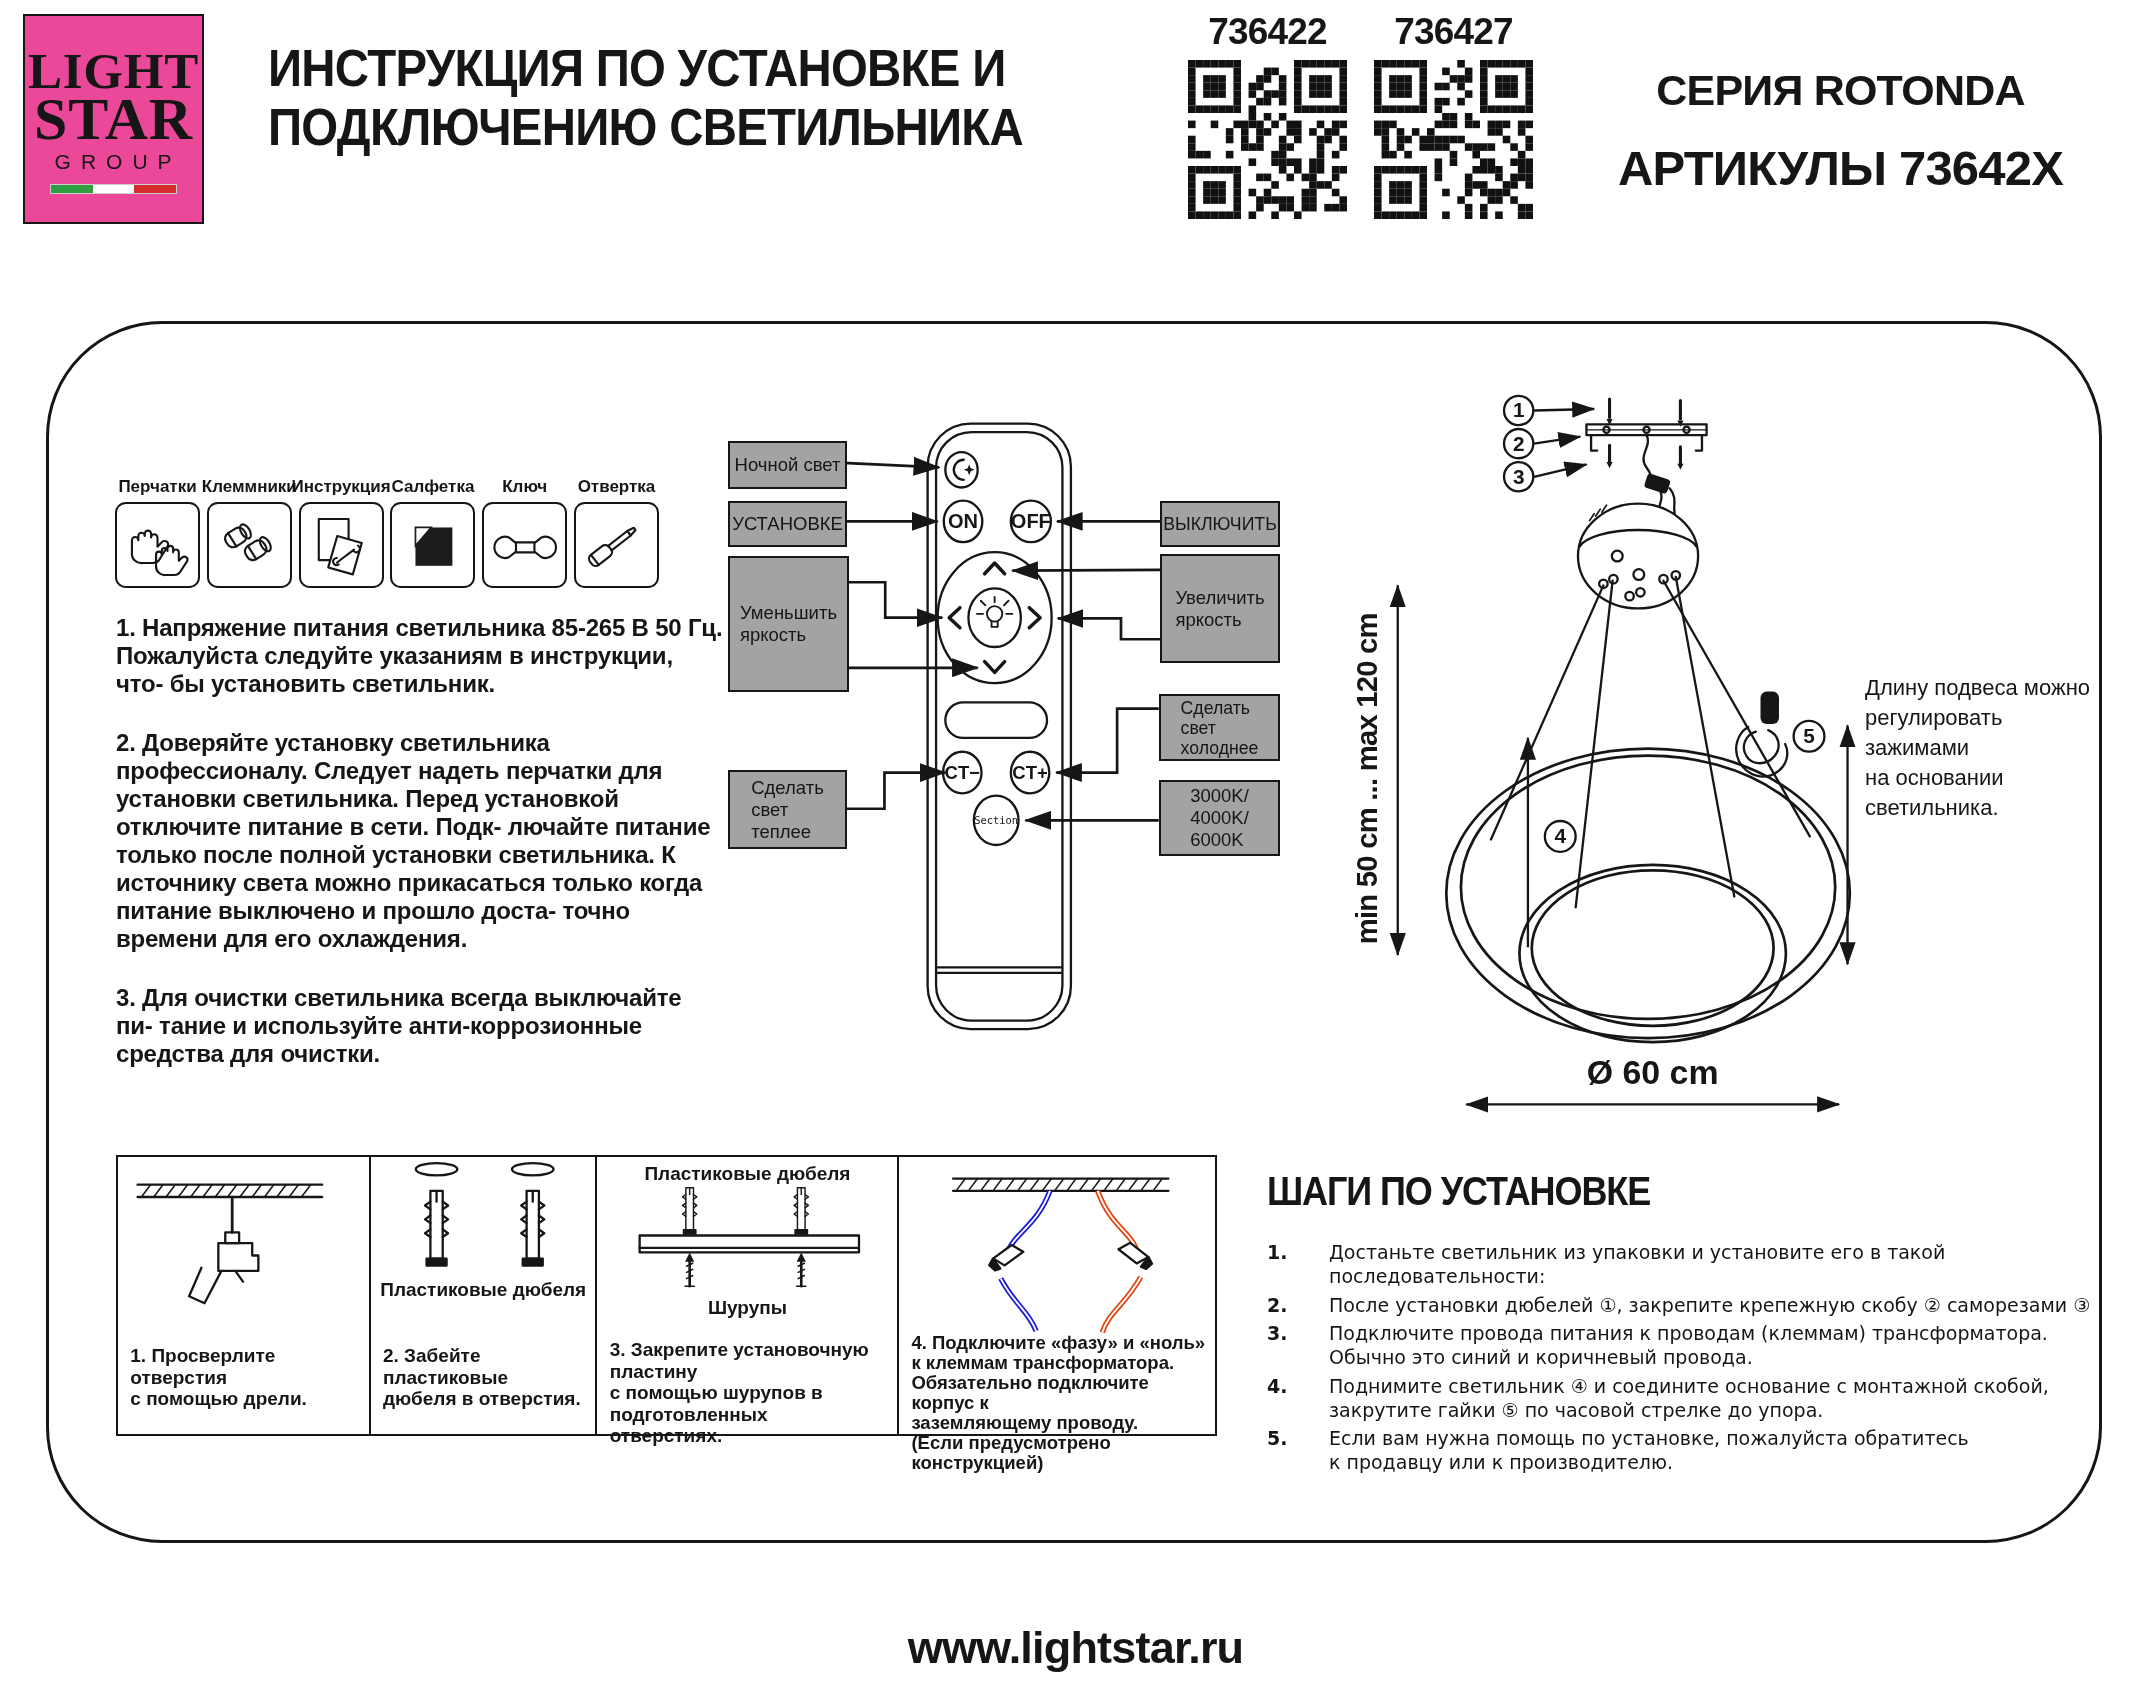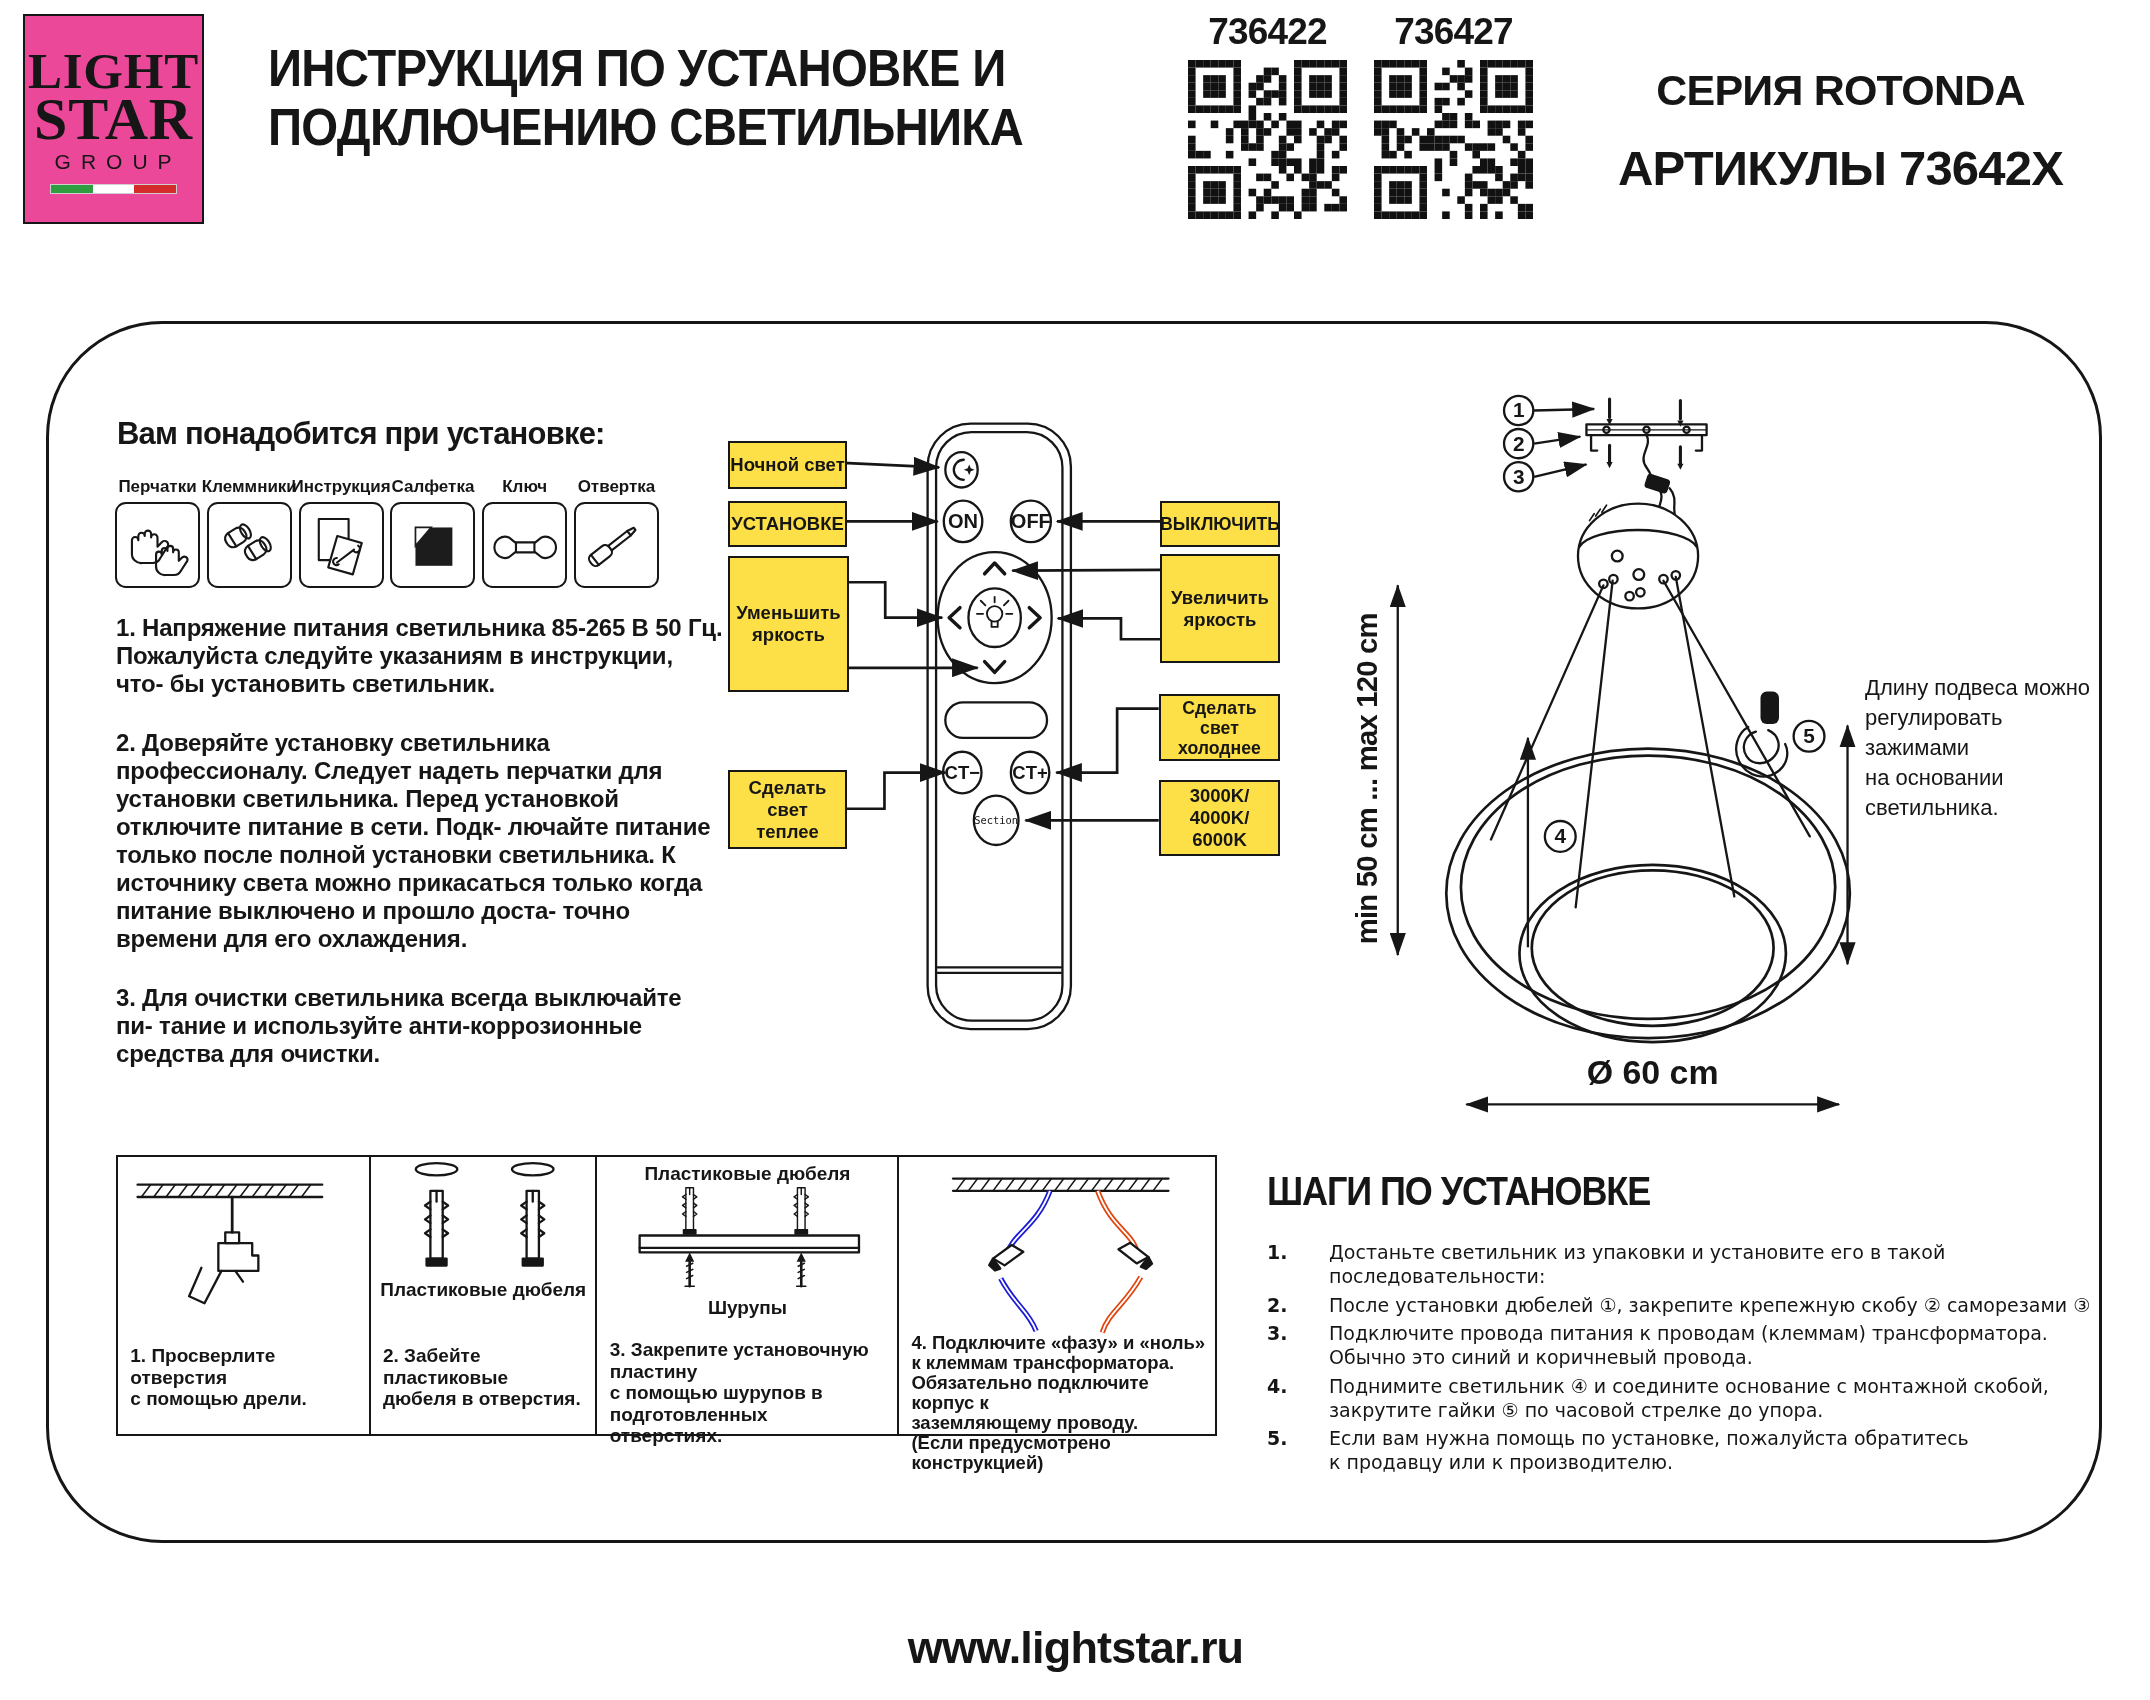--- a/index.html
+++ b/index.html
@@ -30,21 +30,21 @@
   .tools-title{left:117px;top:416px;font-weight:700;font-size:31px;letter-spacing:-0.8px}
   .tools-row{left:117px;top:471px;display:flex}
   .tool{width:81px;margin-right:10.8px;display:flex;flex-direction:column;align-items:center}
   .tool-label{font-weight:700;font-size:17px;height:26px;display:flex;align-items:flex-end;white-space:nowrap}
   .tool-box{width:81px;height:82px;border:2.3px solid #161616;border-radius:10.8px;margin-top:4.6px;display:flex;align-items:center;justify-content:center}
 
   .warnings{left:116px;top:614px;width:608px}
   .para{font-weight:700;font-size:24px;line-height:28px;letter-spacing:-0.2px;margin:0 0 31px 0}
 
   
-  .box-label{position:absolute;border:2.3px solid #161616;background:#fde047;display:flex;align-items:center;justify-content:center;text-align:center;font-weight:700;font-size:18.5px;line-height:22px;white-space:pre-line}
+  .box-label{position:absolute;border:2.3px solid #161616;background:#a3a3a3;display:flex;align-items:center;justify-content:center;text-align:left;font-weight:400;font-size:18.5px;line-height:22px;white-space:pre-line}
   .remote-caption{left:770px;top:1041px;width:462px;text-align:center;font-weight:700;font-size:21px}
 
   .lamp-note{left:1865px;top:673px;width:245px;font-size:22px;line-height:30px;font-weight:400}
 
   
   .panels{left:116px;top:1155px;display:flex}
   .panel{position:relative;border:2.3px solid #161616;height:281px;background:#fff;box-sizing:border-box}
   .panel + .panel{margin-left:-2.3px}
   .panel-caption{position:absolute;left:12.3px;font-weight:700;font-size:19px;line-height:21.6px;white-space:pre-line}
   .panel-minilabel{position:absolute;width:100%;text-align:center;font-weight:700;font-size:19px}
@@ -523,21 +523,20 @@
     </div>
   </div>
 
   <div class="abs series-block">
     <div class="series-line1">СЕРИЯ ROTONDA</div>
     <div class="series-line2">АРТИКУЛЫ 73642X</div>
   </div>
 
   <div class="abs main-frame"></div>
 
-  <div class="abs tools-title">Вам понадобится при установке:</div>
   <div class="abs tools-row">
     <div class="tool">
       <div class="tool-label">Перчатки</div>
       <div class="tool-box">
         <svg width="71" height="71" viewBox="0 0 100 100">
             <g class="ln" stroke-width="2.6">
           <path d="M14,62 v-18 a4.5,4.5 0 0 1 9,0 v-6 a4.5,4.5 0 0 1 9,0 v-3 a4.5,4.5 0 0 1 9,0 v5 a4.5,4.5 0 0 1 9,0 v13 l6,-6 a5,5 0 0 1 8,6 l-10,16 a12,12 0 0 1 -11,7 h-14 a13,13 0 0 1 -15,-14 z"></path>
           <path d="M48,80 v-16 a4,4 0 0 1 8,0 v-5 a4,4 0 0 1 8,0 v-3 a4,4 0 0 1 8,0 v5 a4,4 0 0 1 8,0 v12 l5,-5 a4.5,4.5 0 0 1 7,5 l-9,14 a11,11 0 0 1 -10,6 h-12 a12,12 0 0 1 -13,-13 z"></path>
         </g>
           </svg>

